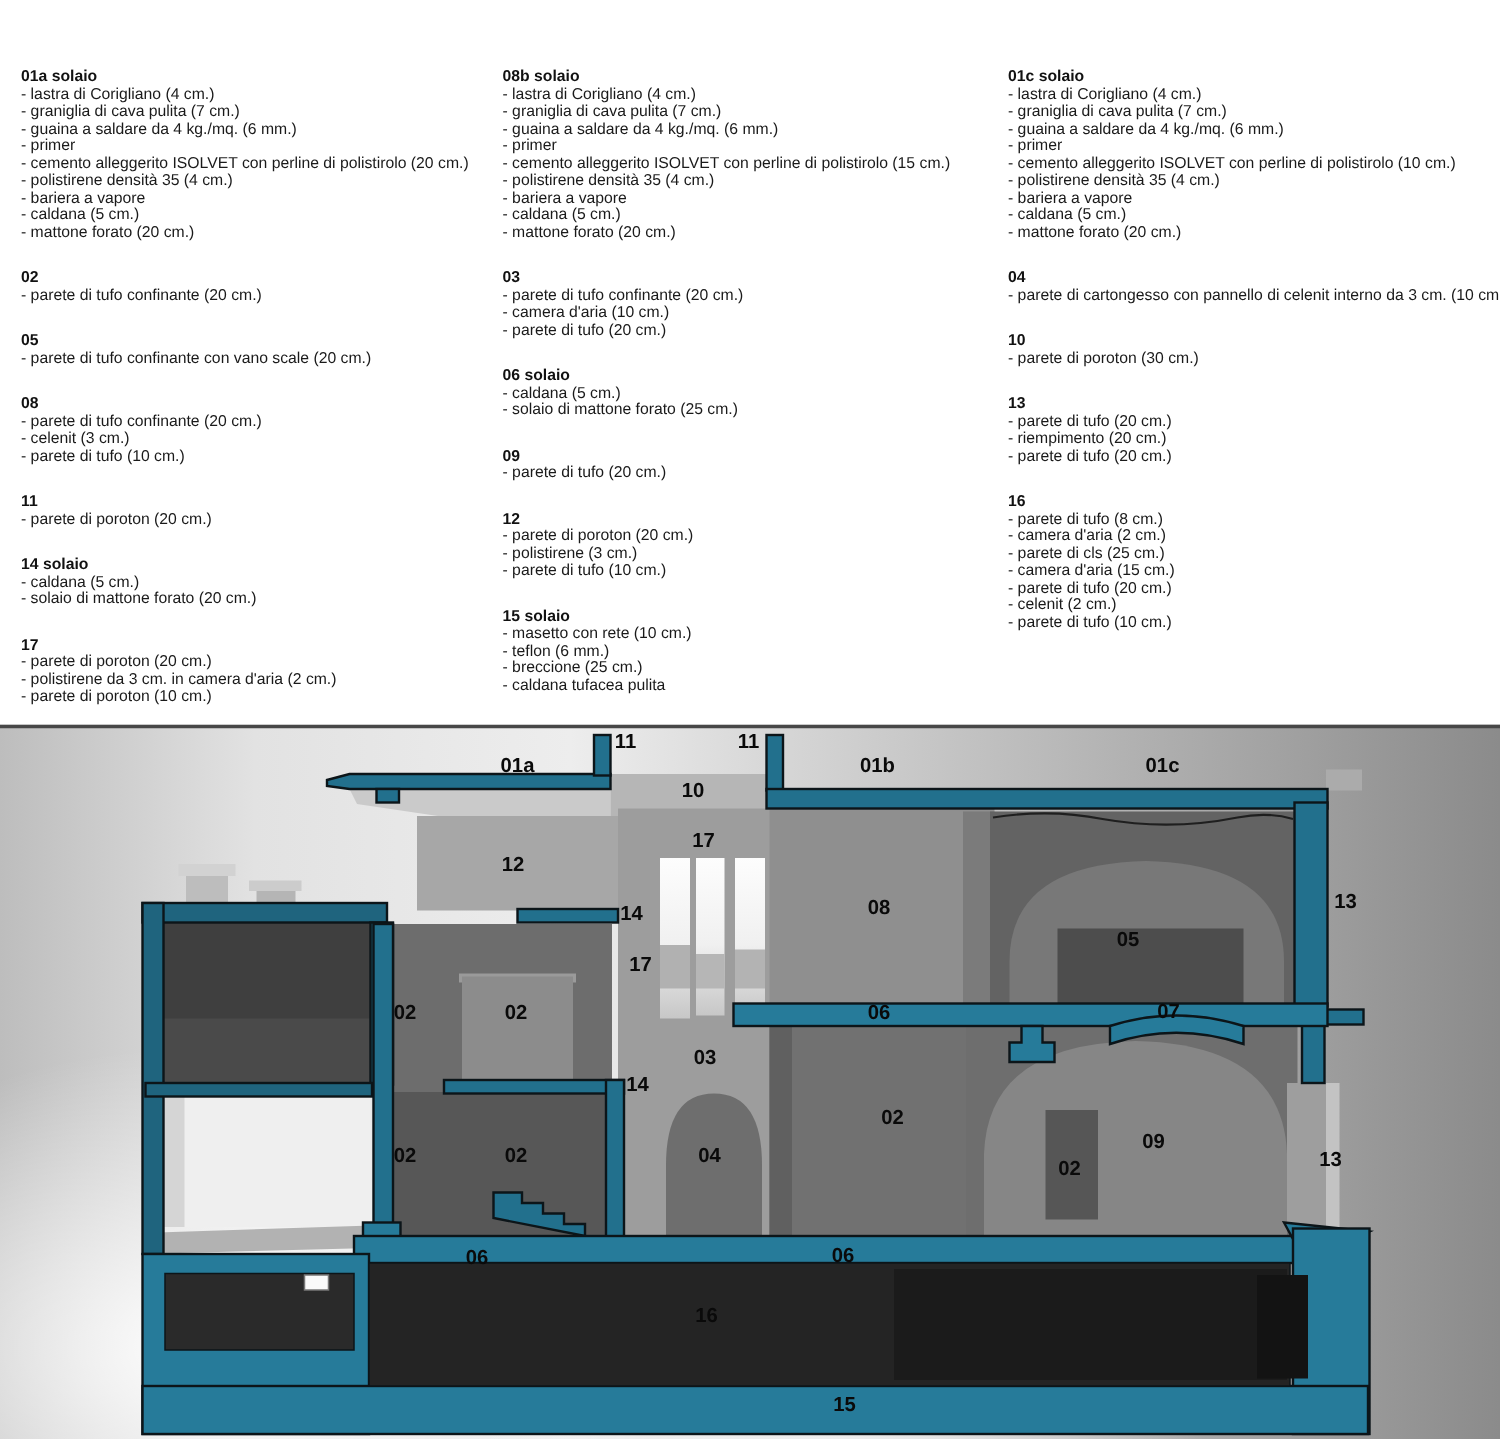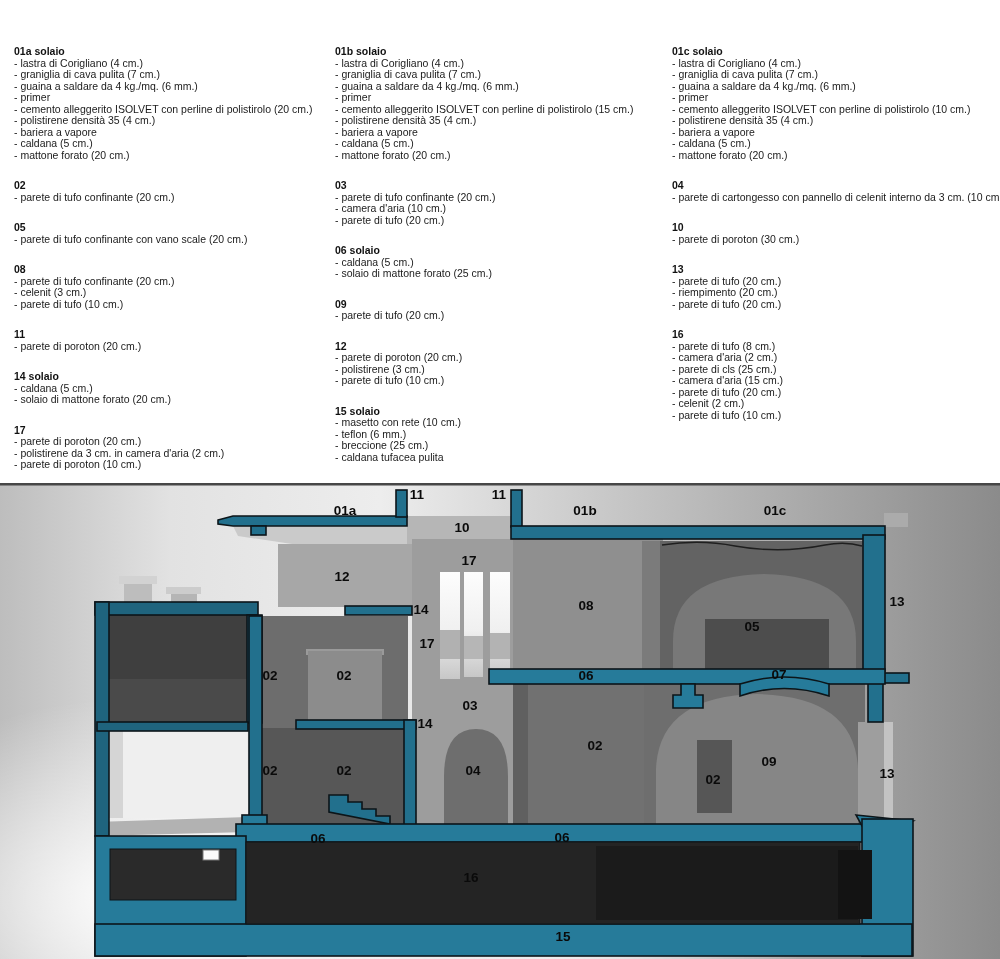--- a/index.html
+++ b/index.html
@@ -75,21 +75,21 @@
         </div>
         <div class="lblock">
           <div class="lhead">17</div>
           <div class="lline">- parete di poroton (20 cm.)</div>
           <div class="lline">- polistirene da 3 cm. in camera d'aria (2 cm.)</div>
           <div class="lline">- parete di poroton (10 cm.)</div>
         </div>
       </div>
     <div class="lcol" id="lcol1">
         <div class="lblock">
-          <div class="lhead">01b solaio</div>
+          <div class="lhead">08b solaio</div>
           <div class="lline">- lastra di Corigliano (4 cm.)</div>
           <div class="lline">- graniglia di cava pulita (7 cm.)</div>
           <div class="lline">- guaina a saldare da 4 kg./mq. (6 mm.)</div>
           <div class="lline">- primer</div>
           <div class="lline">- cemento alleggerito ISOLVET con perline di polistirolo (15 cm.)</div>
           <div class="lline">- polistirene densità 35 (4 cm.)</div>
           <div class="lline">- bariera a vapore</div>
           <div class="lline">- caldana (5 cm.)</div>
           <div class="lline">- mattone forato (20 cm.)</div>
         </div>

